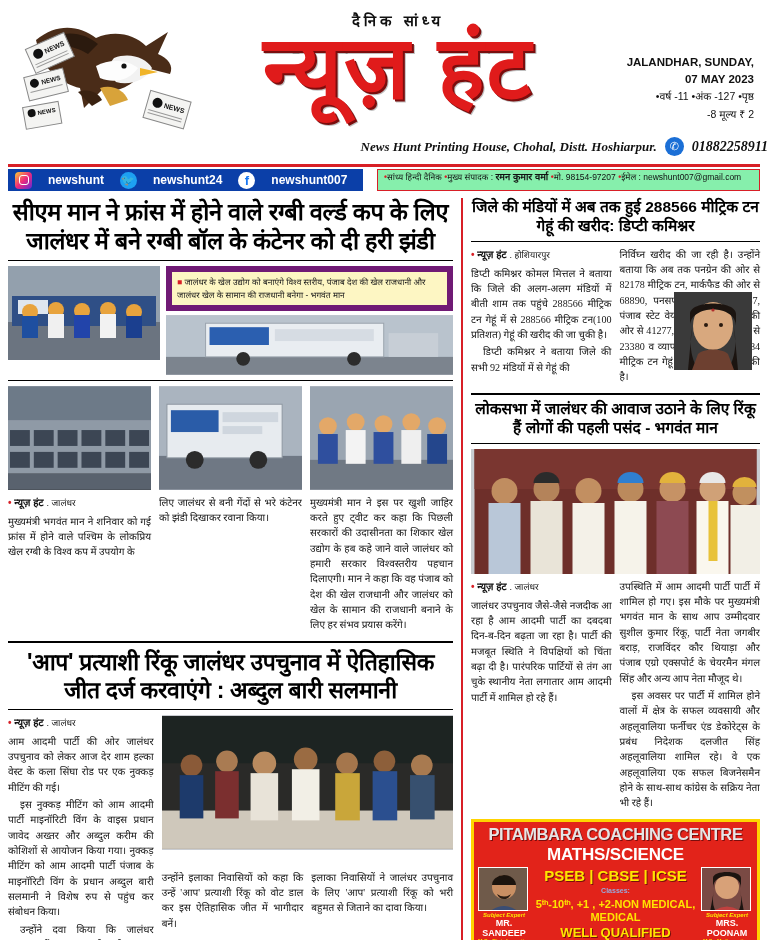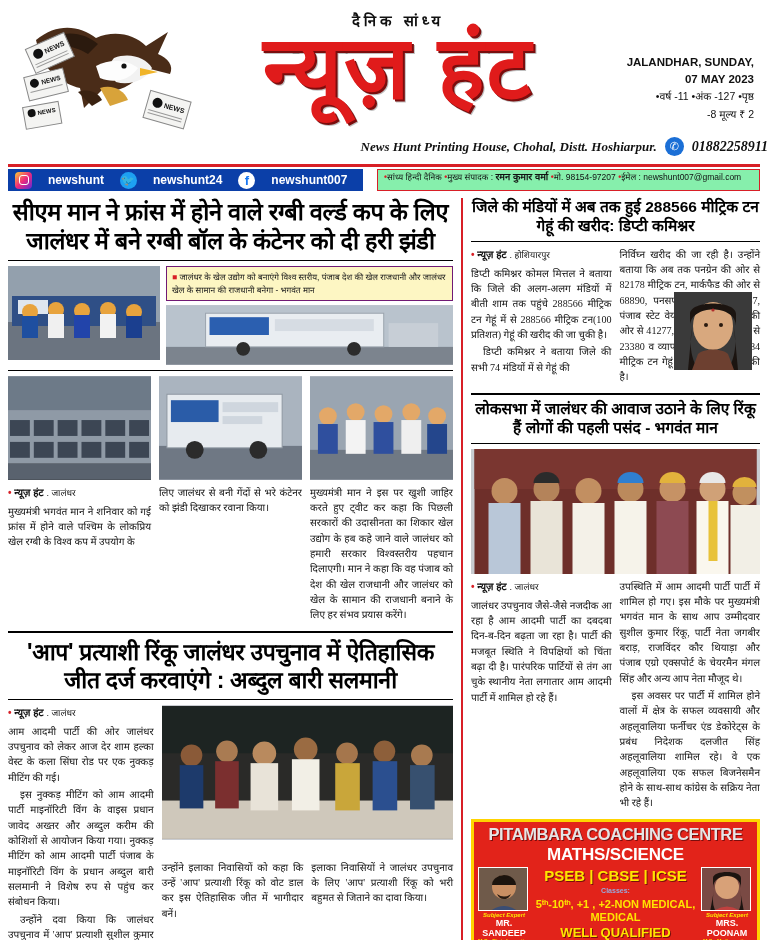--- a/index.html
+++ b/index.html
@@ -99,21 +99,21 @@
   .lead-head { font-size: 23.5px; letter-spacing: -.3px; }
   .sec-head  { font-size: 23px; letter-spacing: -.3px; }
   .r-head    { font-size: 15.5px; line-height: 1.25; }
 
   .hr-thin { border-top: 1px solid #000; margin: 5px 0; }
   .hr-bold { border-top: 2px solid #000; margin: 6px 0 5px; }
 
   
   .photo { position: relative; overflow: hidden; background: #c9ccd1; }
   .ph-caption {
-    background: #fdf6c3; border: 1px solid #701a75;
+    background: #fdf6c3; border: 6px solid #701a75;
     font-family: "Liberation Sans", sans-serif;
     font-size: 8.4px; line-height: 1.45; color: #1a1a1a; padding: 4px 5px;
   }
   .ph-caption .bullet { color: #d81f26; font-weight: bold; }
 
   .byline {
     font-family: "Liberation Sans", sans-serif; font-size: 10px;
     color: #111; margin-bottom: 5px;
   }
   .byline .bl-dot { color: #d81f26; font-weight: bold; }
@@ -453,21 +453,21 @@
       <h1 class="head r-head">जिले की मंडियों में अब तक हुई 288566 मीट्रिक टन गेहूं की खरीद: डिप्टी कमिश्नर</h1>
       <div class="hr-thin"></div>
 
       <div class="cols2">
         <div>
           <div class="byline">
             <span class="bl-dot">• </span><span class="bl-name">न्यूज़ हंट</span> <span class="bl-place">. <span>होशियारपुर</span></span>
           </div>
           <div class="body-col">
             <p class="first">डिप्टी कमिश्नर कोमल मित्तल ने बताया कि जिले की अलग-अलग मंडियों में बीती शाम तक पहुंचे 288566 मीट्रिक टन गेहूं में से 288566 मीट्रिक टन(100 प्रतिशत) गेहूं की खरीद की जा चुकी है।</p>
-            <p>डिप्टी कमिश्नर ने बताया जिले की सभी 74 मंडियों में से गेहूं की</p>
+            <p>डिप्टी कमिश्नर ने बताया जिले की सभी 92 मंडियों में से गेहूं की</p>
           </div>
         </div>
         <div>
           <div class="body-col">
             <p class="first">निर्विघ्न खरीद की जा रही है। उन्होंने बताया कि अब तक पनग्रेन की ओर से 82178 मीट्रिक टन, मार्कफैड की ओर से 68890, पनसप की ओर से 67057, पंजाब स्टेट वेयर हाउस कार्पोरेशन की ओर से 41277, एफ.सी.आई की ओर से 23380 व व्यापारियों की ओर से 5784 मीट्रिक टन गेहूं की खरीद की जा चुकी है।</p>
           </div>
         </div>
       </div>
 
       <div class="photo" style="position:absolute; right:16px; top:292px; width:78px;height:78px;">

